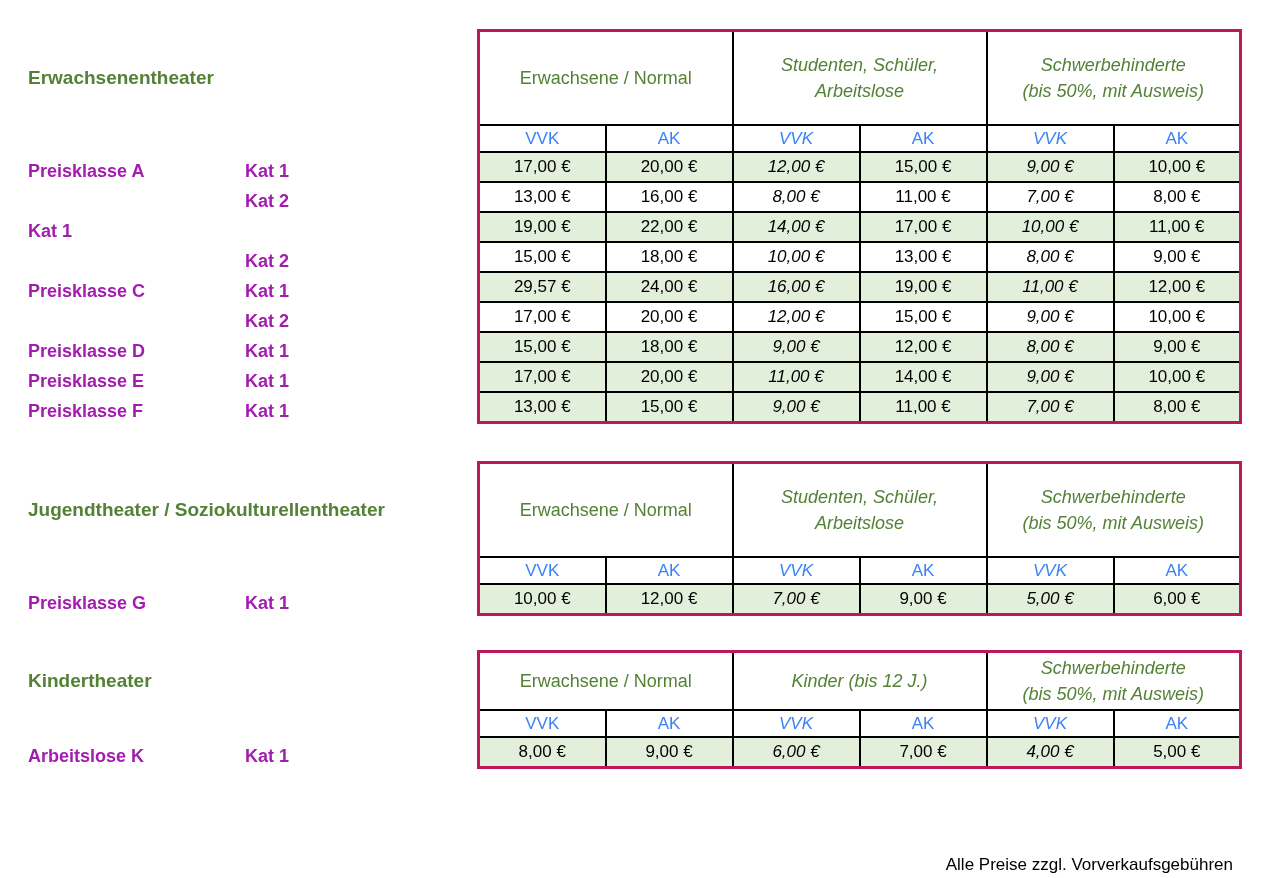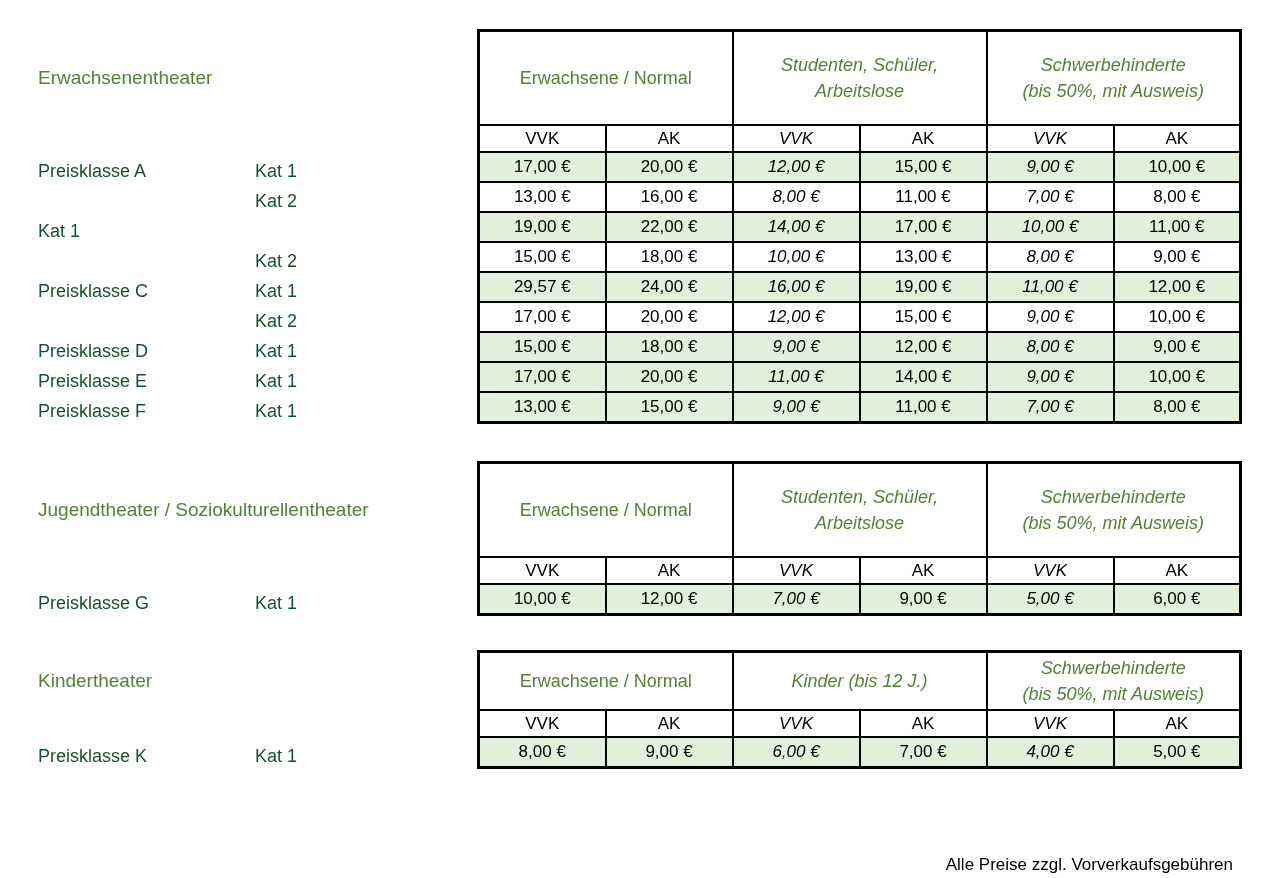--- a/index.html
+++ b/index.html
@@ -19,70 +19,71 @@
     align-items: flex-start;
   }
   .s0 { top: 29px; }
   .s1 { top: 461px; }
   .s2 { top: 650px; }
 
   .left-col {
     width: 477px;
     flex: 0 0 477px;
     box-sizing: border-box;
-    padding-left: 38px;
+    padding-left: 28px;
+    font-weight: bold;
   }
   .group-spacer {
     display: flex;
     align-items: center;
   }
   .s0 .group-spacer, .s1 .group-spacer { height: 97px; }
   .s2 .group-spacer { height: 61px; }
   .sub-spacer { height: 30px; }
   .title {
     color: #538135;
     font-size: 19px;
     white-space: nowrap;
   }
   .label-row {
     height: 30px;
     display: flex;
     align-items: center;
     font-size: 18px;
-    color: #14532d;
+    color: #a21caf;
   }
   .label-row .pk { width: 217px; display: inline-block; }
   .label-row .kat { display: inline-block; }
 
   table.price-table {
     border-collapse: collapse;
     table-layout: fixed;
     width: 762px;
-    border: 3px solid #000000;
+    border: 3px solid #be185d;
     flex: 0 0 auto;
   }
   table.price-table col { width: 127px; }
   table.price-table td {
     border: 2px solid #000000;
     text-align: center;
     vertical-align: middle;
     padding: 0;
     overflow: hidden;
   }
   td.gh {
     color: #538135;
     font-size: 18px;
     white-space: pre-line;
     line-height: 1.45;
     background: #ffffff;
   }
   .s0 td.gh, .s1 td.gh { height: 92px; }
   .s2 td.gh { height: 56px; }
   td.sh {
-    color: #000000;
+    color: #3b82f6;
     font-size: 17px;
     height: 25px;
     border-bottom: 3px solid #000000;
     background: #ffffff;
     margin-left: 36px;
   }
   td.dc {
     font-size: 17px;
     color: #000000;
     height: 28px;
@@ -299,21 +300,21 @@
 </div>
 
 <div class="section s2">
   <div class="left-col">
     <div class="group-spacer">
       <span class="title">Kindertheater</span>
     </div>
     <div class="sub-spacer"></div>
     <div class="labels">
         <div class="label-row">
-          <span class="pk">Preisklasse K</span>
+          <span class="pk">Arbeitslose K</span>
           <span class="kat">Kat 1</span>
         </div>
       </div>
   </div>
   <table class="price-table">
       <colgroup>
         <col>
         <col>
         <col>
         <col>

